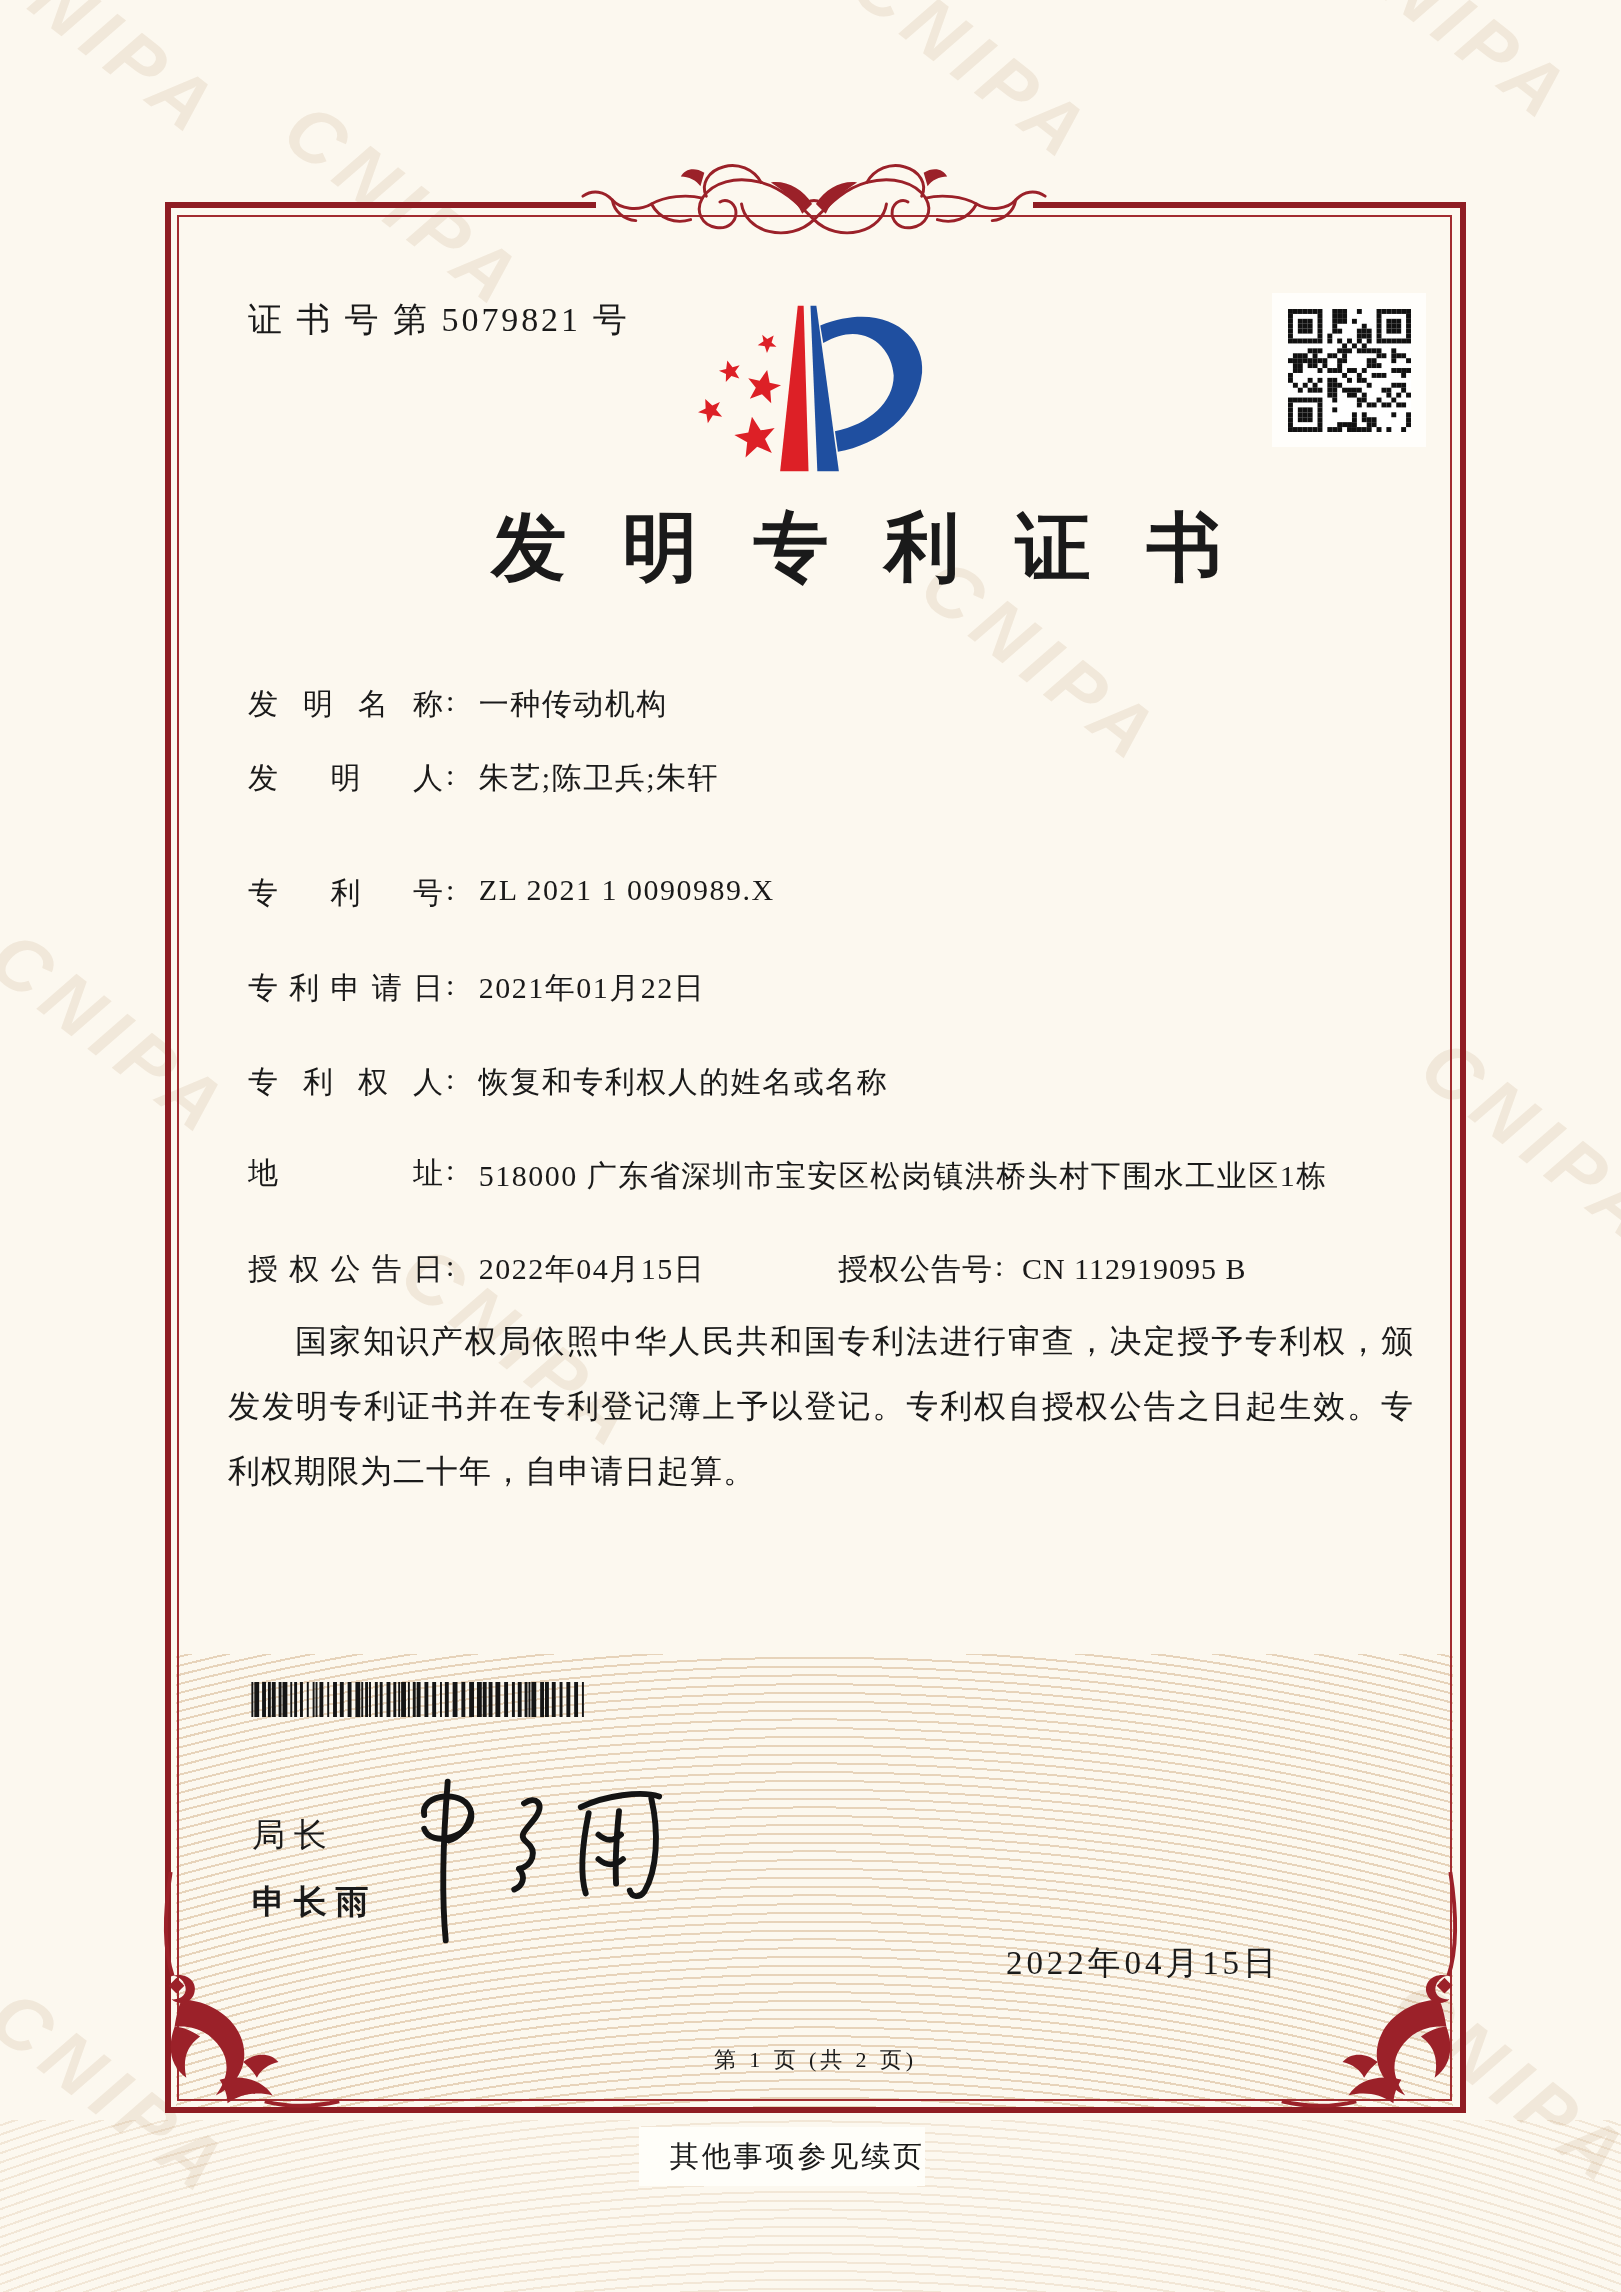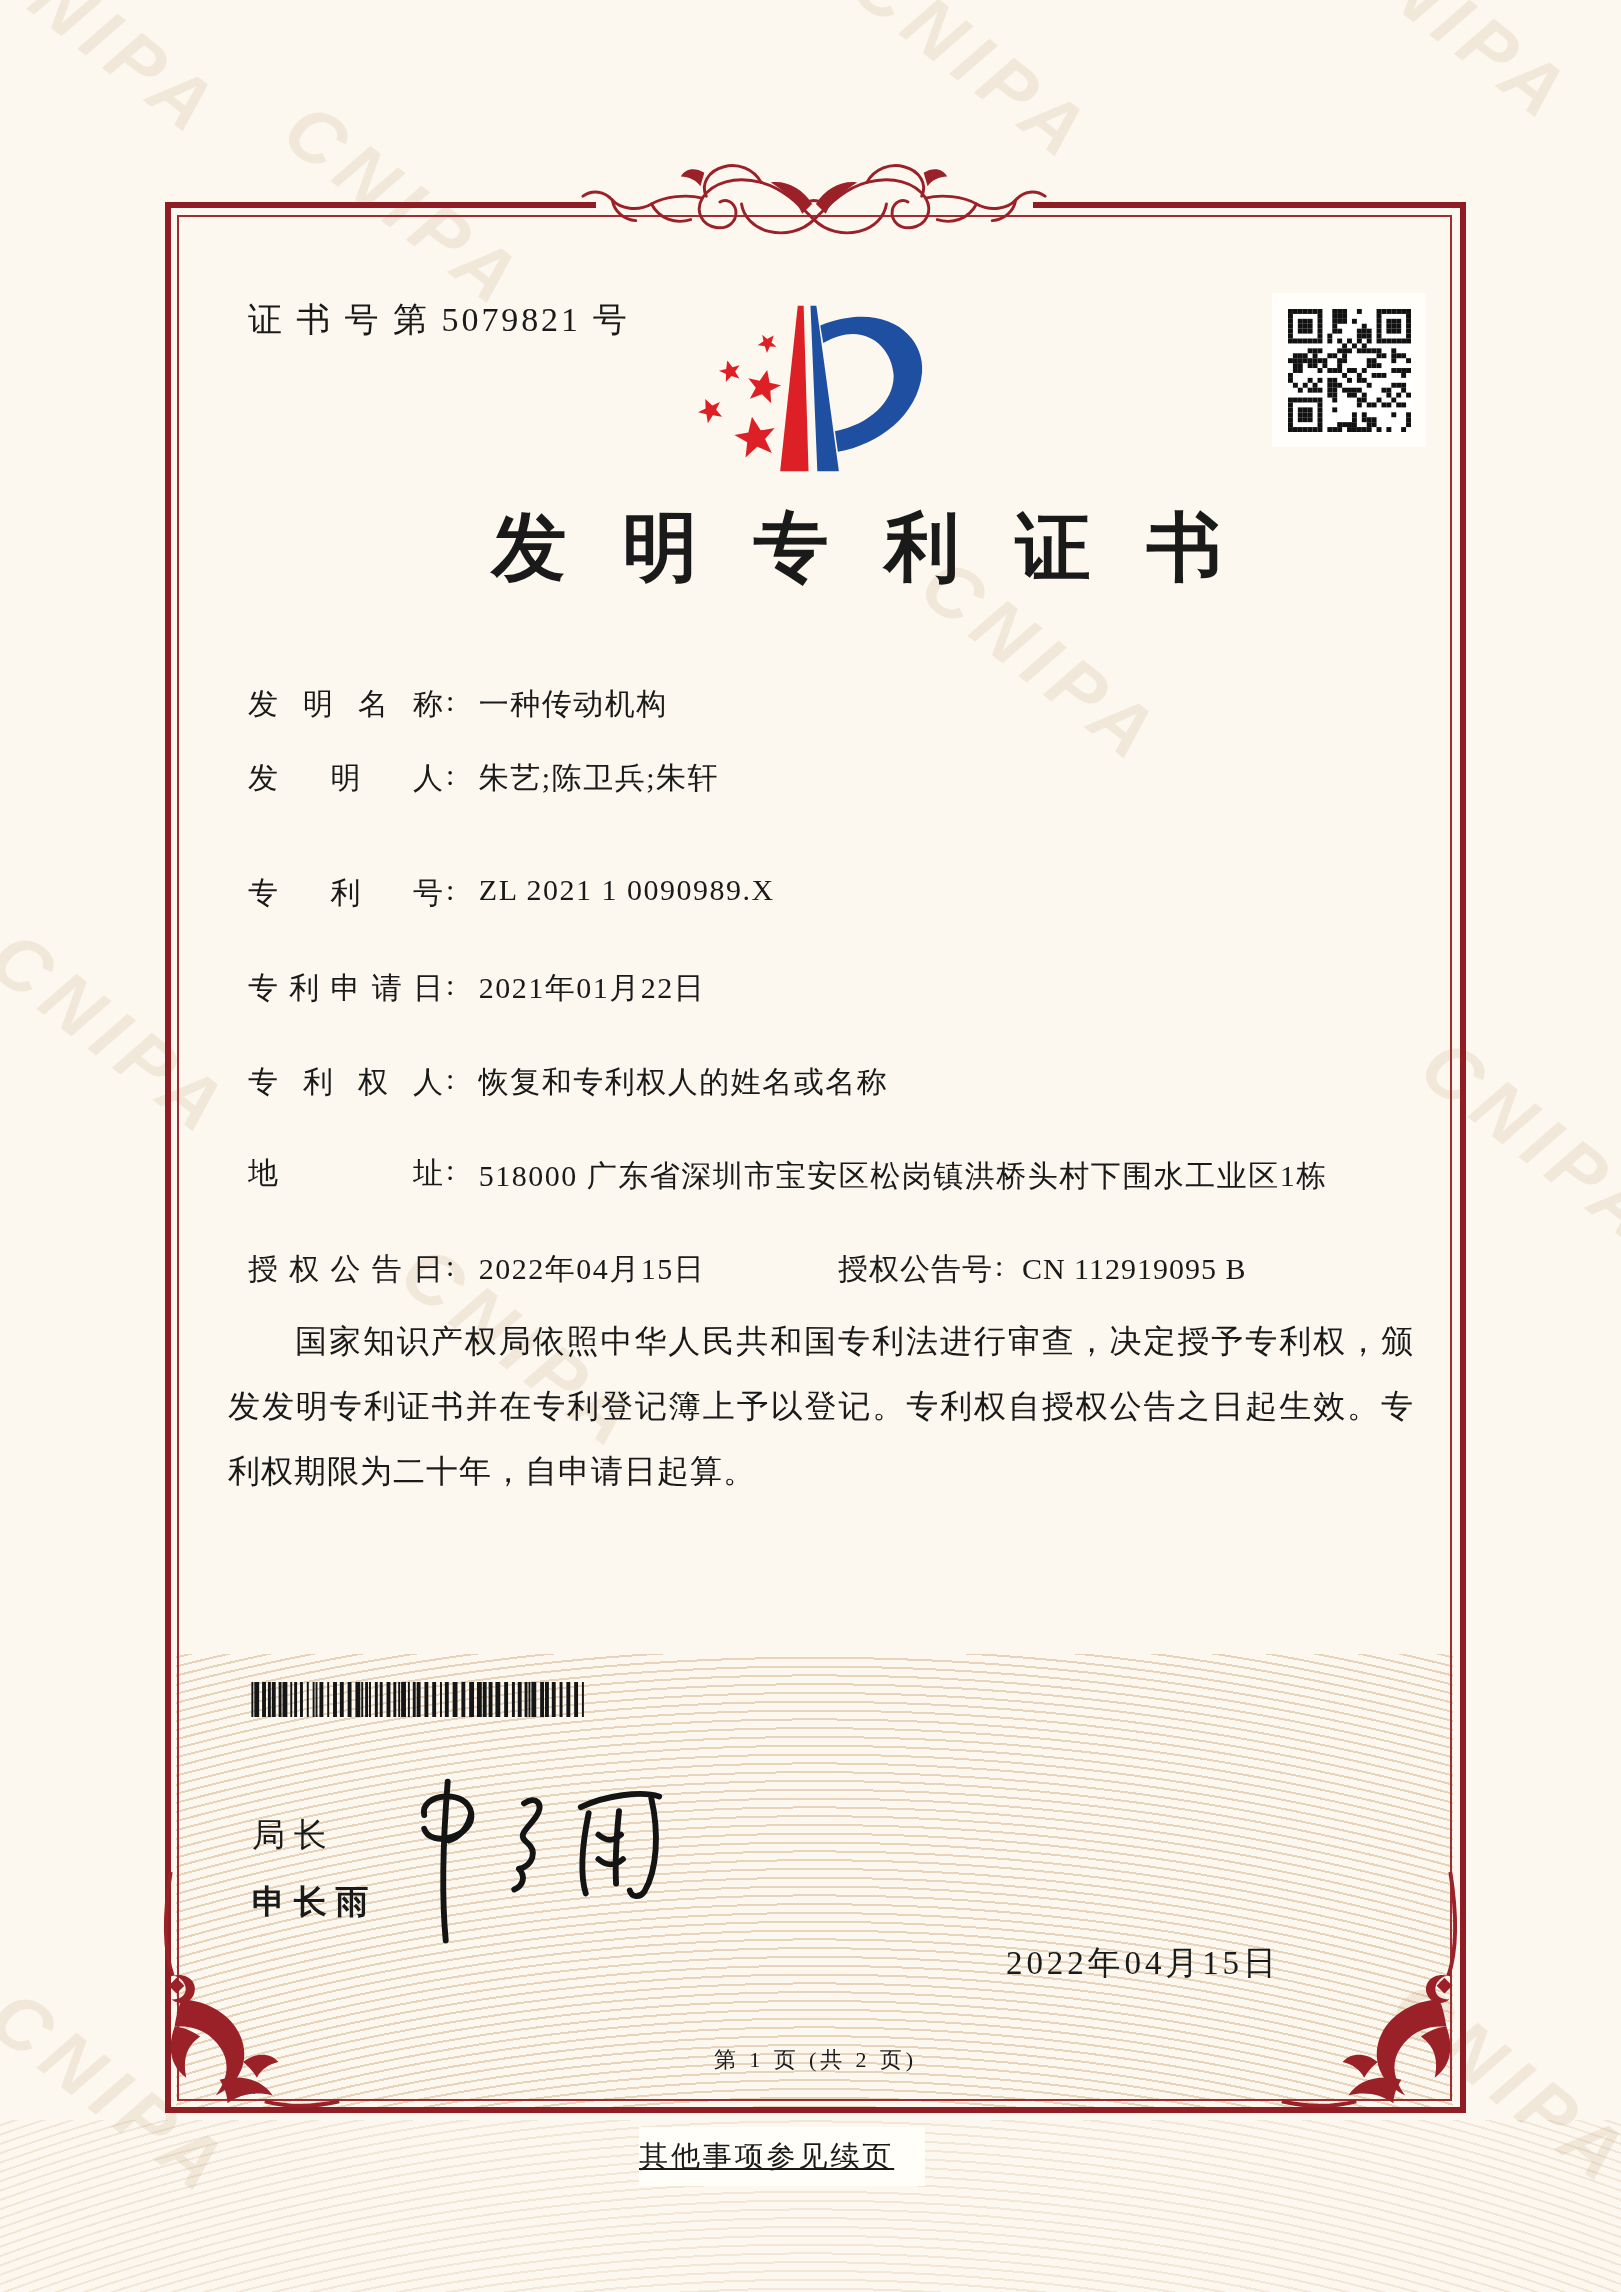--- a/index.html
+++ b/index.html
@@ -76,22 +76,22 @@
   .officer-title{position:absolute;left:252px;top:1813px;font-size:33px;letter-spacing:8.8px;
     font-family:"Liberation Sans","DejaVu Sans",sans-serif;font-weight:400;}
   .officer-name{position:absolute;left:252px;top:1880px;font-size:33px;letter-spacing:8.8px;
     font-family:"Liberation Sans","DejaVu Sans",sans-serif;font-weight:600;}
   .sig{position:absolute;left:387px;top:1772px;}
   .issue-date{position:absolute;left:1006px;top:1941px;font-size:33px;letter-spacing:3.9px;}
   .page-info{position:absolute;left:165px;top:2045px;width:1301px;text-align:center;
     font-size:22px;letter-spacing:3.9px;}
   .cont-note{
     position:absolute;left:639px;top:2127px;width:286px;height:59px;
-    background:#fffef9;text-align:left;line-height:59px;
-    font-size:29px;letter-spacing:2.9px;text-decoration:underline;
+    background:#fffef9;text-align:right;line-height:59px;
+    font-size:29px;letter-spacing:2.9px;
   }
 </style>
 </head>
 <body>
 
 <div class="page">
 
   <div class="wm" style="left:-39px;top:-9.8px">CNIPA</div>
   <div class="wm" style="left:833px;top:14.7px">CNIPA</div>
   <div class="wm" style="left:1313px;top:-24.5px">CNIPA</div>

